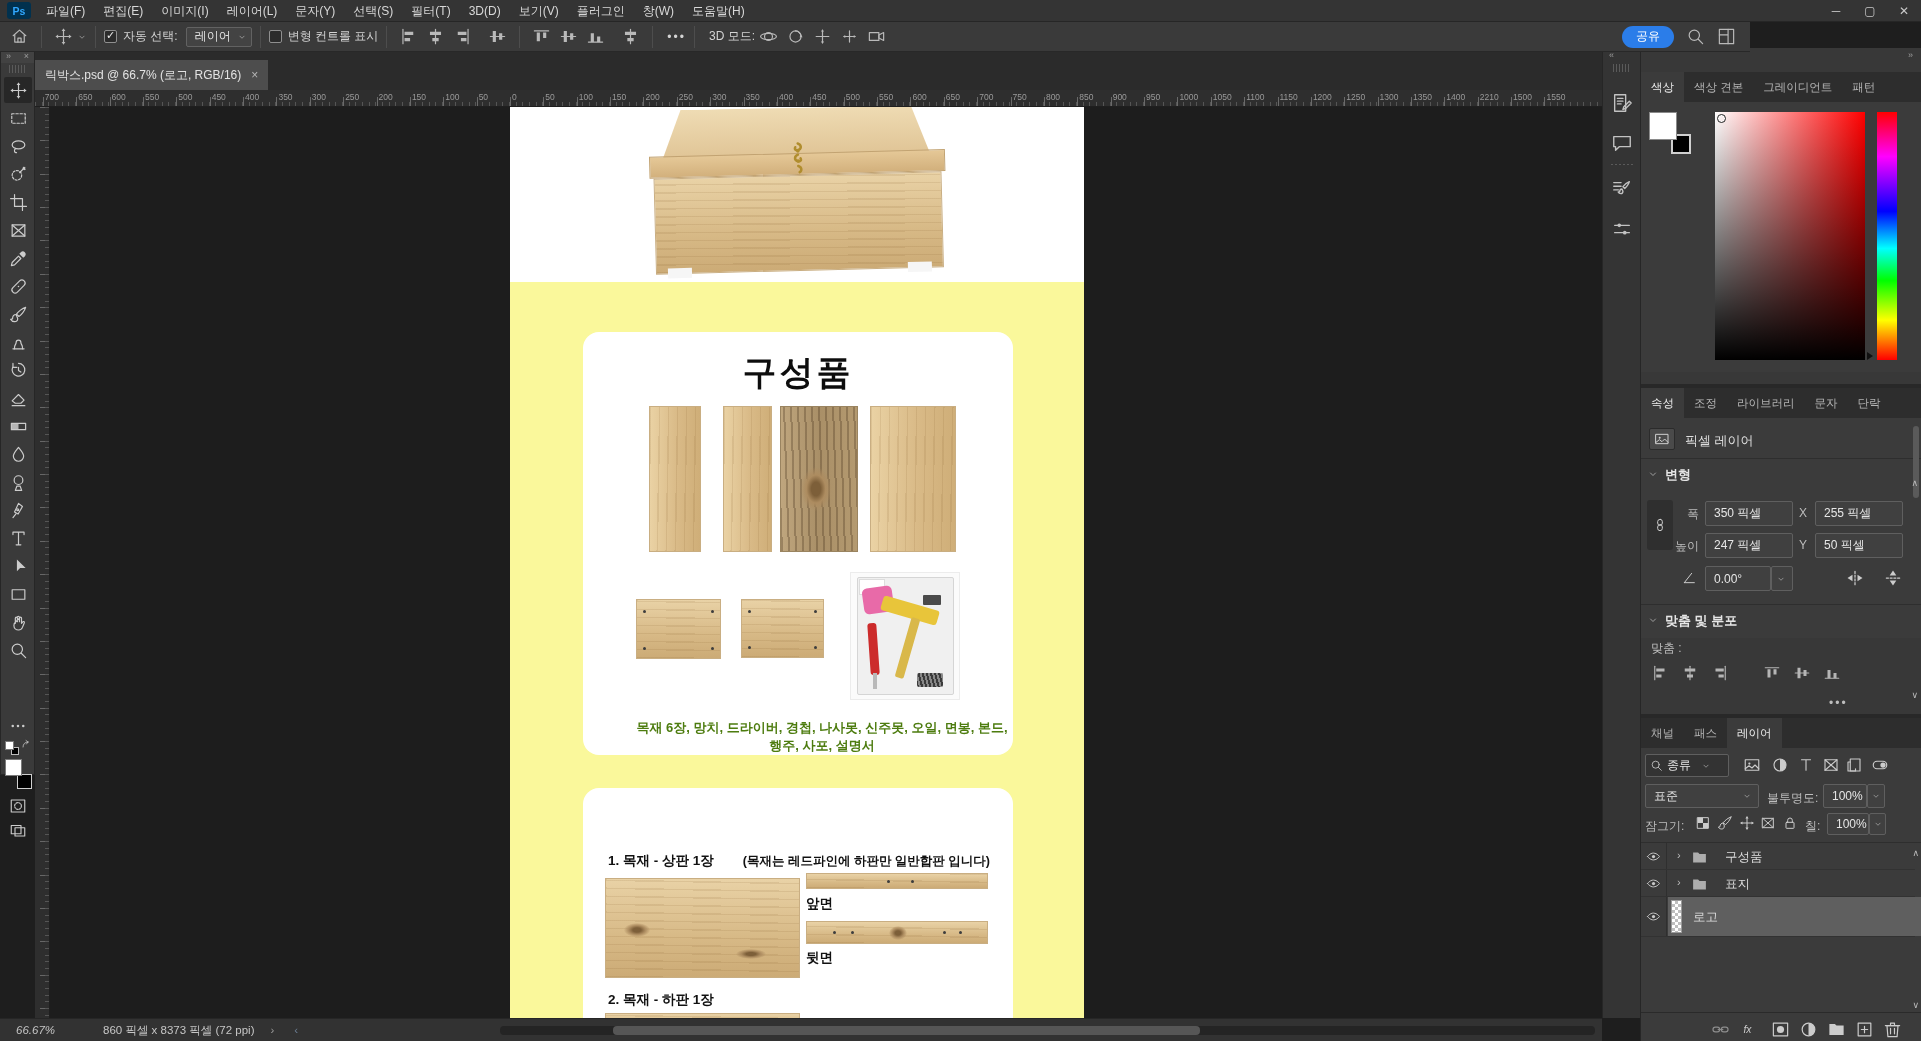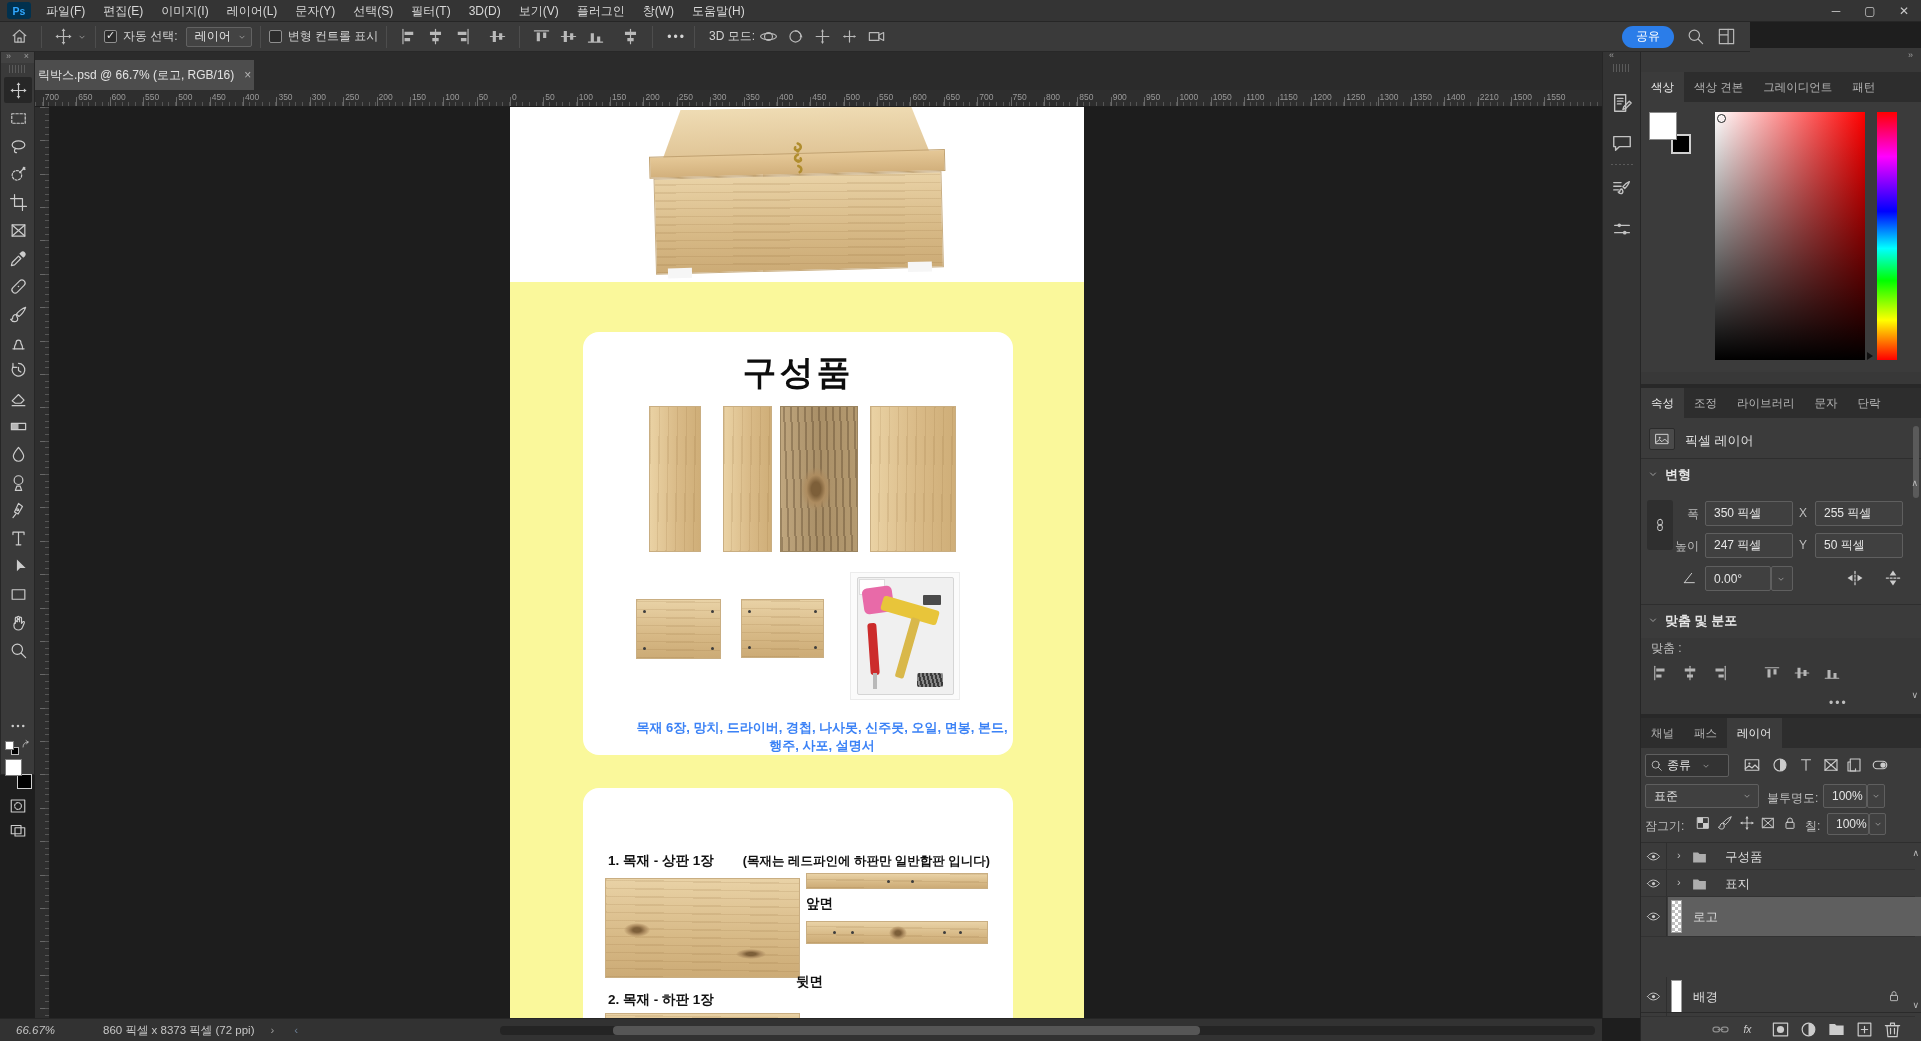--- a/index.html
+++ b/index.html
@@ -22,21 +22,21 @@
   .sep{width:1px;height:22px;background:#4d4d4d;margin:0 8px;flex:none;}
   .cb{width:13px;height:13px;border:1px solid #8f8f8f;background:#2b2b2b;border-radius:2px;position:relative;flex:none;}
   .cb.checked::after{content:"✓";position:absolute;left:1px;top:-2px;font-size:11px;color:#ececec;}
   .obar-lbl{font-size:12px;color:#d4d4d4;margin-left:6px;white-space:nowrap;}
   .dropdown{height:20px;background:#434343;border:1px solid #626262;border-radius:2px;display:flex;align-items:center;font-size:12px;color:#e2e2e2;padding:0 4px 0 8px;gap:6px;white-space:nowrap;}
   .chev{width:10px;height:10px;color:#bdbdbd;}
   .obar-ico{width:19px;height:19px;margin:0 4px;color:#b9b9b9;}
   .pill{height:22px;padding:0 14px;border-radius:11px;background:#2b7de9;color:#fff;font-size:12px;display:flex;align-items:center;}
   
   #tabbar{left:0;top:52px;width:1602px;height:38px;background:#2b2b2b;z-index:5;}
-  .doc-tab{position:absolute;left:35px;top:8px;height:30px;background:#4d4d4d;display:flex;align-items:center;padding:0 3px;font-size:12px;color:#e3e3e3;gap:10px;white-space:nowrap;}
+  .doc-tab{position:absolute;left:35px;top:8px;height:30px;background:#4d4d4d;display:flex;align-items:center;padding:0 10px;font-size:12px;color:#e3e3e3;gap:10px;white-space:nowrap;}
   .tab-close{color:#b5b5b5;font-size:12px;}
   
   #toolbar{left:0;top:48px;width:35px;height:727px;background:#3a3a3a;border:1px solid #262626;z-index:20;}
   .tb-head{height:14px;display:flex;align-items:center;justify-content:space-between;padding:0 5px;color:#9c9c9c;font-size:9px;background:#424242;}
   .tb-dots{height:8px;background:repeating-linear-gradient(90deg,#5a5a5a 0 1px,transparent 1px 3px);margin:2px 8px 2px 8px;}
   .tool{position:absolute;left:3px;width:28px;height:26px;display:flex;align-items:center;justify-content:center;border-radius:2px;}
   .tool.selected{background:#272727;}
   .tool .ico{width:19px;height:19px;}
   .fgbg{position:absolute;left:4px;width:27px;height:30px;}
   .fgbg .bg-sw{position:absolute;right:0;bottom:0;width:15px;height:15px;background:#000;border:1.5px solid #cfcfcf;}
@@ -48,21 +48,21 @@
   .rtick{position:absolute;bottom:0;width:1px;height:9px;background:#6a6a6a;}
   #vruler{left:35px;top:107px;width:15px;height:911px;background:#2e2e2e;border-right:1px solid #1f1f1f;z-index:3;}
   #vruler::after{content:"";position:absolute;top:0;bottom:0;right:0;width:4px;background:repeating-linear-gradient(180deg,#555 0 1px,transparent 1px 6.674px);}
   #vruler::before{content:"";position:absolute;top:0;bottom:0;right:0;width:9px;background:repeating-linear-gradient(180deg,#666 0 1px,transparent 1px 33.37px);}
   
   #canvas-area{left:50px;top:107px;width:1552px;height:911px;background:#1d1d1d;overflow:hidden;}
   #doc{position:absolute;left:460px;top:0;width:574px;height:911px;background:#faf89b;overflow:hidden;}
   #photo-strip{position:absolute;left:0;top:0;width:574px;height:175px;background:#ffffff;}
   .card{position:absolute;left:73px;width:430px;background:#ffffff;border-radius:16px;}
   .card-title{text-align:center;font-size:34px;font-weight:900;color:#0d0d0d;letter-spacing:3px;}
-  .caption{text-align:center;font-size:13px;font-weight:800;color:#3b82f6;padding-left:48px;}
+  .caption{text-align:center;font-size:13px;font-weight:800;color:#4d7c0f;padding-left:48px;}
   .wood-v{background:repeating-linear-gradient(91deg,rgba(130,90,40,.13) 0 1.5px,transparent 1.5px 9px),linear-gradient(90deg,#ead2a4,#d9ba87 55%,#cfae78);border:1px solid #c9ae82;}
   .wood-h{background:repeating-linear-gradient(1deg,rgba(130,90,40,.13) 0 1.5px,transparent 1.5px 8px),linear-gradient(180deg,#e9d2a6,#d7b986 60%,#ccab76);border:1px solid #c9ae82;}
   .wood-dark{background:repeating-linear-gradient(88deg,rgba(60,40,20,.28) 0 2px,transparent 2px 7px),linear-gradient(90deg,#bfa67e,#a98f67 50%,#b49a70);border:1px solid #9a8460;}
   .knot{position:absolute;border-radius:50%;background:radial-gradient(ellipse at center,#7d5f39 0 22%,#ad8c60 45%,rgba(0,0,0,0) 72%);}
   .sdot{position:absolute;width:3px;height:3px;background:#3d3d3d;border-radius:50%;}
   .detail-lbl{font-size:13.5px;font-weight:800;color:#111;white-space:nowrap;}
   
   #dockstrip{left:1602px;top:48px;width:38px;height:970px;background:#343434;border-left:1px solid #262626;z-index:6;}
   .dock-ico{position:absolute;left:8px;width:22px;height:22px;color:#c2c2c2;}
   #rightcol{left:1640px;top:48px;width:281px;height:993px;background:#383838;border-left:1px solid #262626;z-index:6;}
@@ -416,21 +416,21 @@
             <div class="sdot" style="left:104px;top:6px"></div>
         </div>
         <div class="detail-lbl" style="position:absolute;left:223px;top:107px;">앞면</div>
         <div class="abs wood-h" style="left:223px;top:133px;width:182px;height:23px;">
           <div class="sdot" style="left:26px;top:9px"></div>
             <div class="sdot" style="left:44px;top:9px"></div>
           <div class="sdot" style="left:136px;top:9px"></div>
             <div class="sdot" style="left:152px;top:9px"></div>
           <div class="knot" style="left:82px;top:4px;width:18px;height:14px;"></div>
         </div>
-        <div class="detail-lbl" style="position:absolute;left:213px;top:161px;margin-top:24px;">뒷면</div>
+        <div class="detail-lbl" style="position:absolute;left:223px;top:161px;">뒷면</div>
         <div class="detail-lbl" style="position:absolute;left:25px;top:203px;">2. 목재 - 하판 1장</div>
         <div class="abs wood-h" style="left:22px;top:225px;width:195px;height:20px;"></div>
       </div>
     </div>
   </div>
 
   <div id="toolbar" class="abs">
     <div class="tb-head">
       <span>»</span>
       <span>×</span>
@@ -986,38 +986,20 @@
                 <svg viewBox="0 0 24 24">
                   <path d="M2.5 12S6 6.5 12 6.5 21.5 12 21.5 12 18 17.5 12 17.5 2.5 12 2.5 12z"></path>
                   <circle class="f" cx="12" cy="12" r="2.6"></circle>
                 </svg>
               </span>
             </div>
             <div style="position:absolute;left:27px;top:0;bottom:0;right:-7px;background:#5f5f5f;"></div>
             <div class="thumb-strip checker" style="left:30px;top:3px;width:11px;height:33px;position:absolute;"></div>
             <span class="lname" style="position:absolute;left:52px;top:12px;">로고</span>
           </div>
-          <div class="lrow" style="top: 134px; height: 40px;">
-            <div class="eyecell">
-              <span class="ico" style="width:15px;height:15px;color:#c9c9c9">
-                <svg viewBox="0 0 24 24">
-                  <path d="M2.5 12S6 6.5 12 6.5 21.5 12 21.5 12 18 17.5 12 17.5 2.5 12 2.5 12z"></path>
-                  <circle class="f" cx="12" cy="12" r="2.6"></circle>
-                </svg>
-              </span>
-            </div>
-            <div class="thumb-strip " style="left:30px;top:3px;width:11px;height:33px;position:absolute;background:#ffffff;"></div>
-            <span class="lname" style="position:absolute;left:52px;top:12px;">배경</span>
-            <span class="ico" style="position:absolute;right:14px;top:12px;width:14px;height:14px;color:#c6c6c6">
-              <svg viewBox="0 0 24 24">
-                <rect x="6" y="11" width="12" height="9" rx="1"></rect>
-                <path d="M8.5 11V8a3.5 3.5 0 017 0v3"></path>
-              </svg>
-            </span>
-          </div>
         </div>
       <span class="plabel" style="position:absolute;right:3px;top:100px;font-size:9px;">∧</span>
       <span class="plabel" style="position:absolute;right:3px;top:252px;font-size:9px;">∨</span>
 
       <div class="divline" style="top:264px;width:281px;background:#2a2a2a;"></div>
       <span class="ico" style="position:absolute;left:70px;top:272px;width:19px;height:19px;color:#8d8d8d">
           <svg viewBox="0 0 24 24">
             <rect x="2.5" y="9" width="8.5" height="6" rx="3"></rect>
             <rect x="13" y="9" width="8.5" height="6" rx="3"></rect>
             <path d="M9 12h6"></path>

